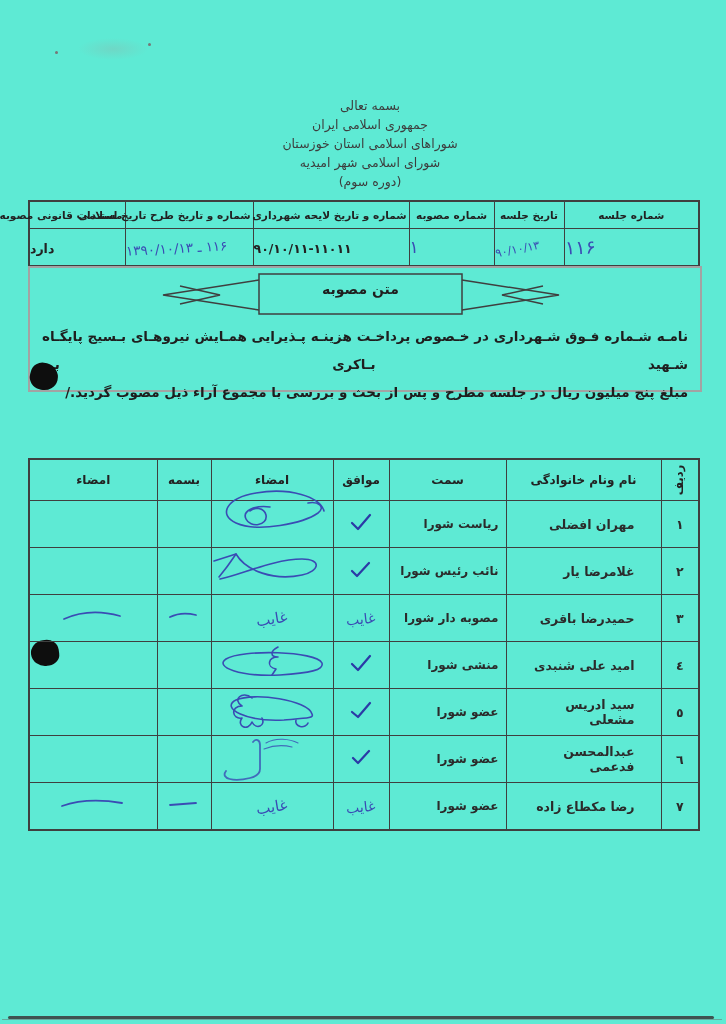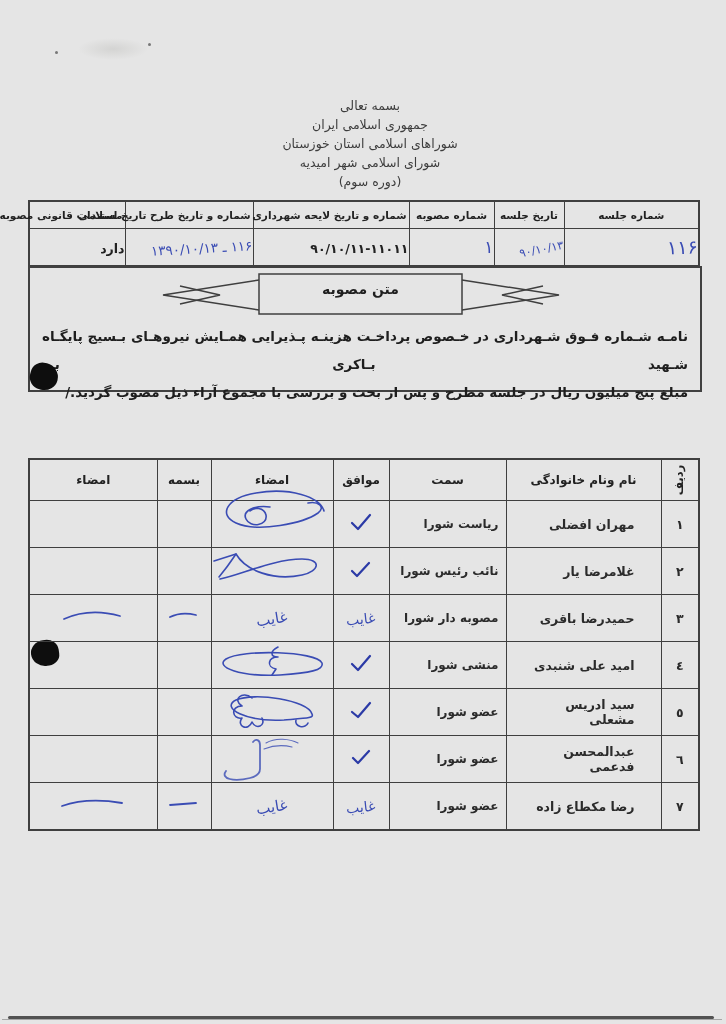--- a/index.html
+++ b/index.html
@@ -1,18 +1,18 @@
 <!DOCTYPE html>
 <html lang="fa"><head>
 <meta charset="utf-8">
 <style>
   html,body{margin:0;padding:0;}
   .page{
     position:relative; width:726px; height:1024px;
-    background:#e5e5e5;
+    background:#5eead4;
     font-family:"DejaVu Sans",sans-serif;
     color:#2b2b2b; overflow:hidden;
   }
   
   .speck{position:absolute;background:#777;border-radius:50%;}
   .speck.s1{left:55px;top:51px;width:3px;height:3px;}
   .speck.s2{left:148px;top:43px;width:3px;height:3px;}
   .smudge{position:absolute;left:78px;top:38px;width:70px;height:22px;
     background:radial-gradient(closest-side,rgba(160,160,155,.25),rgba(160,160,155,0));border-radius:50%;}
 
@@ -20,31 +20,31 @@
   .doc-header{position:absolute;left:0;top:96px;width:740px;text-align:center;direction:rtl;}
   .doc-header div{font-size:12.5px;line-height:19px;color:#3d3d3d;}
 
   
   table{border-collapse:collapse;table-layout:fixed;position:absolute;background:transparent;}
   th,td{border:1px solid #3f3f3f;padding:0;}
   table{border:2px solid #3f3f3f;}
 
   .t1{left:28px;top:200px;width:670px;direction:rtl;}
   .t1 th{height:26px;font-size:10.5px;font-weight:bold;white-space:nowrap;text-align:center;padding:0 2px;color:#222;}
-  .t1 td{height:36px;text-align:right;vertical-align:middle;}
+  .t1 td{height:36px;text-align:left;vertical-align:middle;}
   .printed{font-weight:bold;font-size:12.5px;color:#222;}
 
   .hand{color:#3a4cb4;display:inline-block;}
   .hand-session{font-size:19px;transform:rotate(-2deg);letter-spacing:1px;}
   .hand-date{font-size:11.5px;transform:rotate(-11deg);letter-spacing:.5px;}
   .hand-one{font-size:17px;}
   .hand-plan{font-size:13.5px;transform:rotate(-3deg);letter-spacing:.5px;white-space:nowrap;}
 
   
-  .res-box{position:absolute;left:28px;top:266px;width:670px;height:122px;border:2px solid #404040;}
+  .res-box{position:absolute;left:28px;top:266px;width:670px;height:122px;border:2px solid #a3a3a3;}
   .ribbon-svg{position:absolute;left:0;top:4px;overflow:visible;}
   .banner-label{position:absolute;top:13px;left:229px;width:203px;text-align:center;
     font-weight:bold;font-size:14px;color:#1f1f1f;}
   .res-body{position:absolute;top:54px;left:12px;right:12px;direction:rtl;
     font-weight:bold;font-size:13.5px;line-height:28px;color:#1e1e1e;}
   .res-line1{text-align:justify;text-align-last:justify;}
   .res-line2{text-align:right;}
 
   
   .stamp{position:absolute;background:#0e0e0e;}

